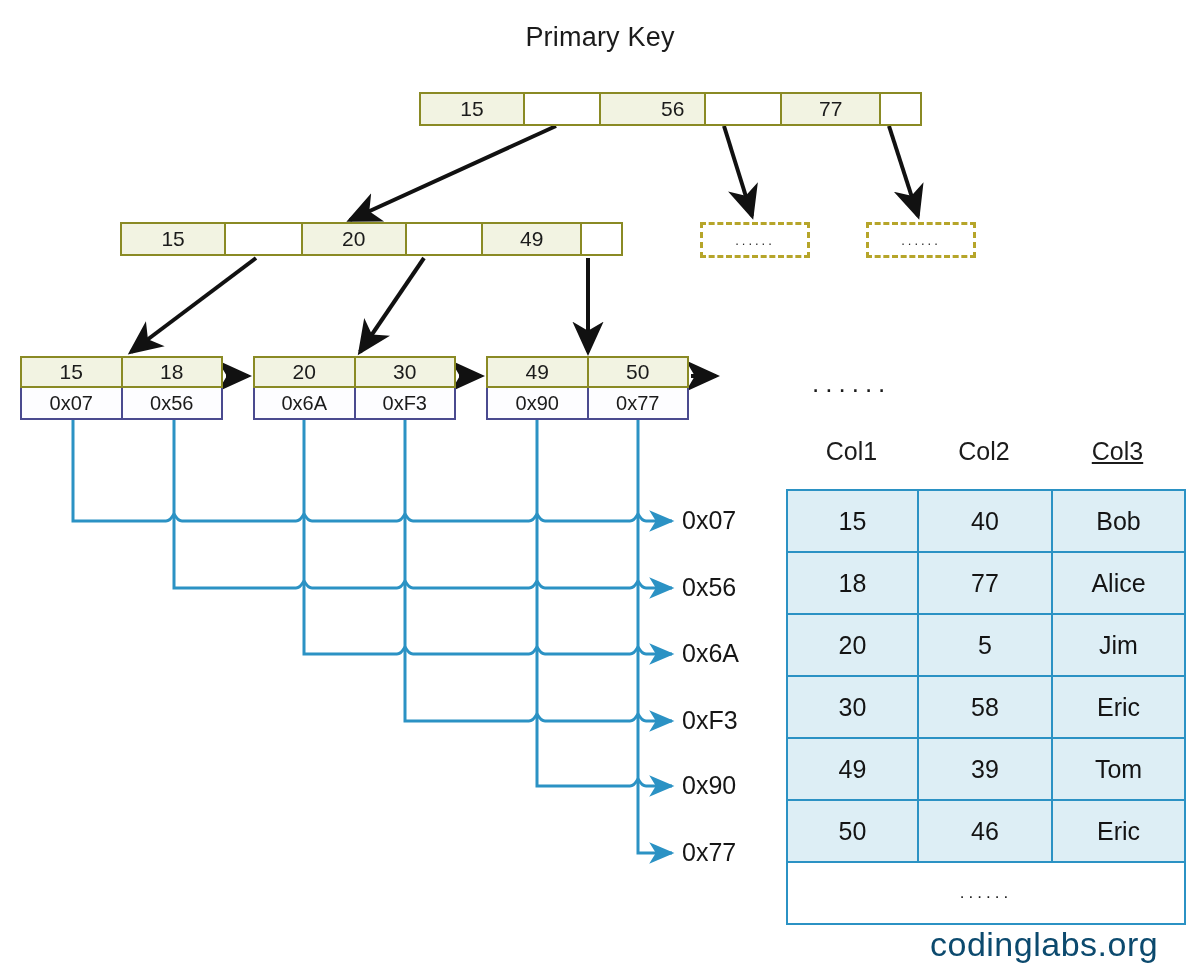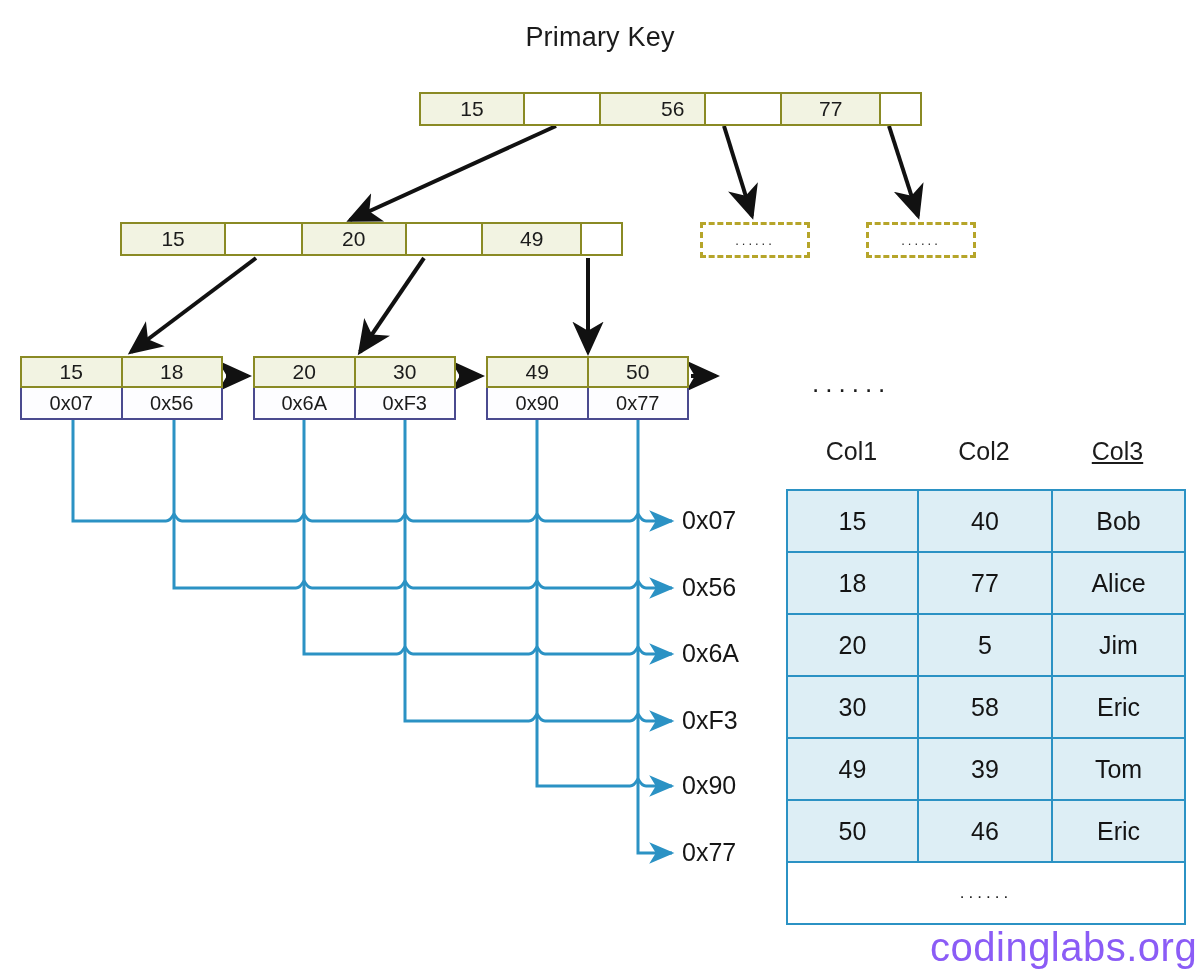--- a/index.html
+++ b/index.html
@@ -86,21 +86,21 @@
   }
   table.datatab tr.moretr td{
     background:#ffffff;
     border-top:2px solid #2b92c4;
     font-size:17px;letter-spacing:4px;color:#1b1b1b;
     height:62px;
   }
 
   
   .wm1{
-    left:930px;top:925px;font-size:40px;color:#8b5cf6;
+    left:930px;top:925px;font-size:34px;color:#0c4a6e;
     letter-spacing:.5px;white-space:nowrap;
   }
   .wm2{
     left:945px;top:940px;font-size:23px;color:#b9b9b9;
     letter-spacing:.5px;white-space:nowrap;
   }
 </style>
 </head>
 <body>
 

